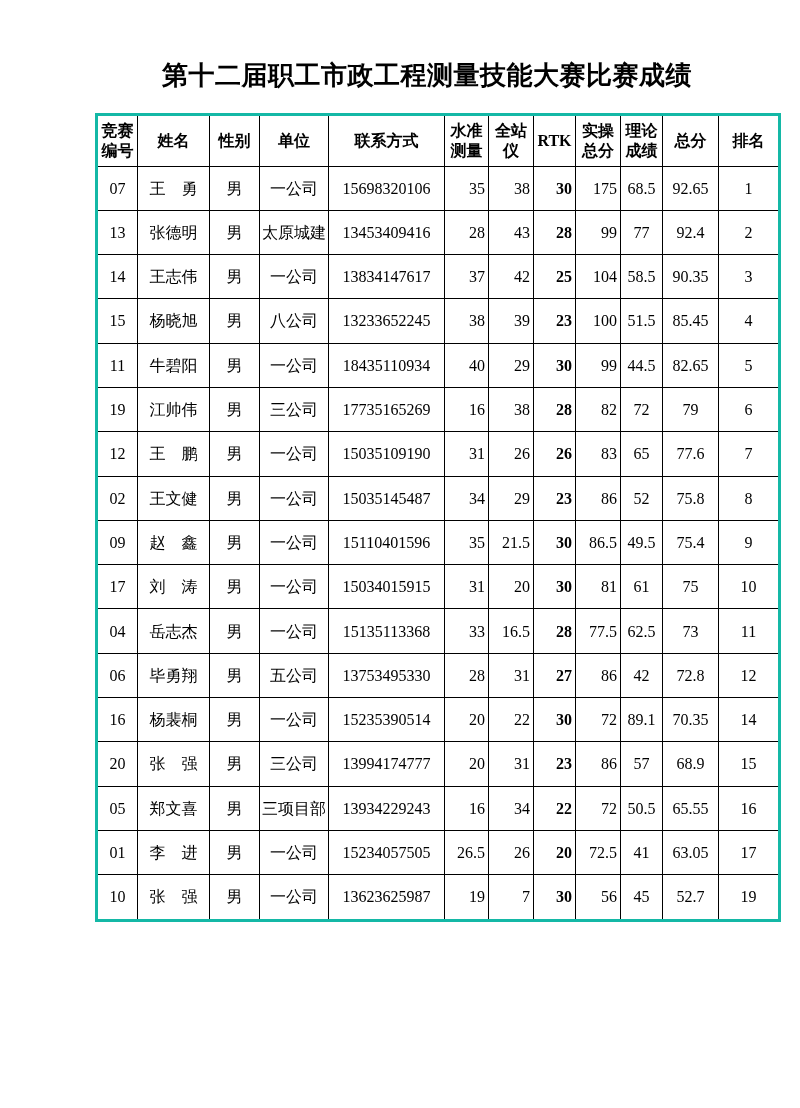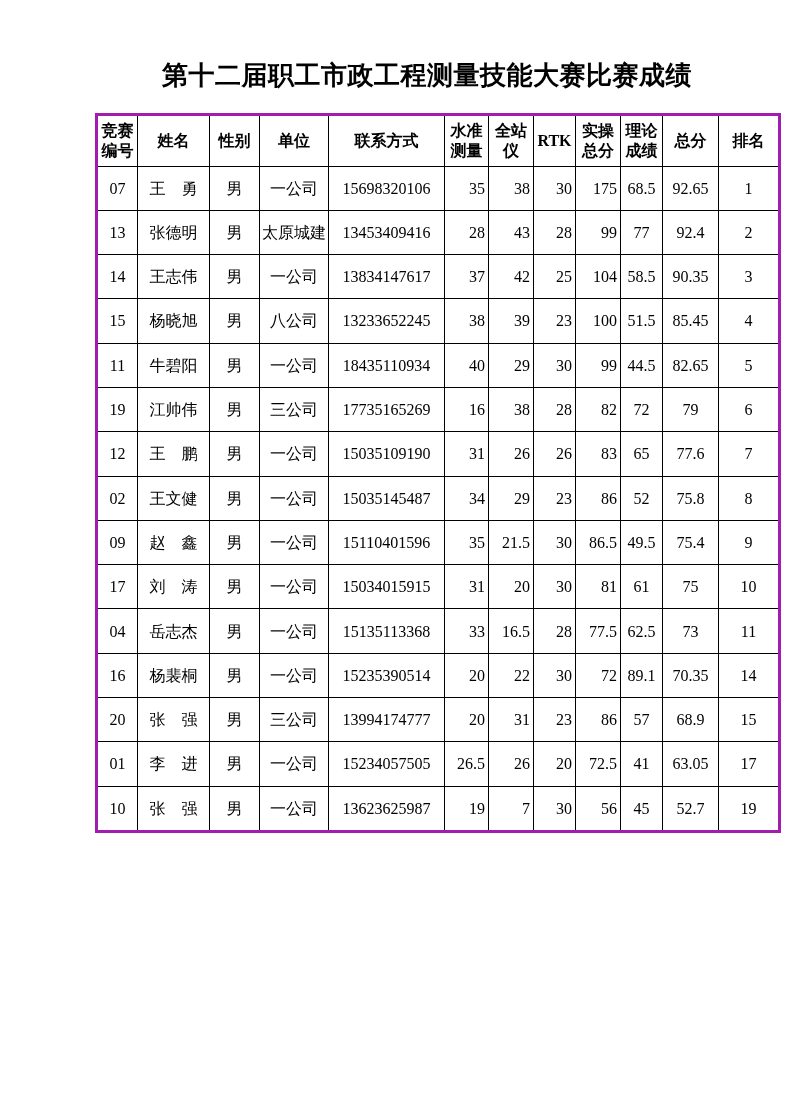--- a/index.html
+++ b/index.html
@@ -23,21 +23,21 @@
     font-size: 26px;
     font-weight: bold;
     letter-spacing: 0.5px;
     line-height: 1.25;
   }
   table.results {
     border-collapse: collapse;
     table-layout: fixed;
     width: 669px;
     margin: 20px 0 0 68px;
-    border: 3px solid #a21caf;
+    border: 3px solid #14b8a6;
   }
   table.results th,
   table.results td {
     border: 1px solid #000000;
     overflow: hidden;
     vertical-align: middle;
     font-size: 16px;
     line-height: 1.2;
   }
   table.results thead th {
@@ -54,21 +54,21 @@
   .al-center { text-align: center; }
   .al-right  { text-align: right; padding-right: 3px !important; }
   
   .c0  { width: 39px; }
   .c1  { width: 71px; }
   .c2  { width: 49px; }
   .c3  { width: 68px; }
   .c4  { width: 115px; }
   .c5  { width: 43px; }
   .c6  { width: 44px; }
-  .c7  { width: 41px; }
+  .c7  { width: 41px; font-weight: bold; }
   .c8  { width: 44px; }
   .c9  { width: 41px; }
   .c10 { width: 55px; }
   .c11 { width: 59px; }
 </style>
 </head>
 <body>
 
 <div class="page">
   <div class="title">第十二届职工市政工程测量技能大赛比赛成绩</div>
@@ -244,20 +244,34 @@
           <td class="c4 al-center">15135113368</td>
           <td class="c5 al-right">33</td>
           <td class="c6 al-right">16.5</td>
           <td class="c7 al-right">28</td>
           <td class="c8 al-right">77.5</td>
           <td class="c9 al-center">62.5</td>
           <td class="c10 al-center">73</td>
           <td class="c11 al-center">11</td>
         </tr>
         <tr>
+          <td class="c0 al-center">06</td>
+          <td class="c1 al-center">毕勇翔</td>
+          <td class="c2 al-center">男</td>
+          <td class="c3 al-center">五公司</td>
+          <td class="c4 al-center">13753495330</td>
+          <td class="c5 al-right">28</td>
+          <td class="c6 al-right">31</td>
+          <td class="c7 al-right">27</td>
+          <td class="c8 al-right">86</td>
+          <td class="c9 al-center">42</td>
+          <td class="c10 al-center">72.8</td>
+          <td class="c11 al-center">12</td>
+        </tr>
+        <tr>
           <td class="c0 al-center">16</td>
           <td class="c1 al-center">杨裴桐</td>
           <td class="c2 al-center">男</td>
           <td class="c3 al-center">一公司</td>
           <td class="c4 al-center">15235390514</td>
           <td class="c5 al-right">20</td>
           <td class="c6 al-right">22</td>
           <td class="c7 al-right">30</td>
           <td class="c8 al-right">72</td>
           <td class="c9 al-center">89.1</td>
@@ -272,20 +286,34 @@
           <td class="c4 al-center">13994174777</td>
           <td class="c5 al-right">20</td>
           <td class="c6 al-right">31</td>
           <td class="c7 al-right">23</td>
           <td class="c8 al-right">86</td>
           <td class="c9 al-center">57</td>
           <td class="c10 al-center">68.9</td>
           <td class="c11 al-center">15</td>
         </tr>
         <tr>
+          <td class="c0 al-center">05</td>
+          <td class="c1 al-center">郑文喜</td>
+          <td class="c2 al-center">男</td>
+          <td class="c3 al-center">三项目部</td>
+          <td class="c4 al-center">13934229243</td>
+          <td class="c5 al-right">16</td>
+          <td class="c6 al-right">34</td>
+          <td class="c7 al-right">22</td>
+          <td class="c8 al-right">72</td>
+          <td class="c9 al-center">50.5</td>
+          <td class="c10 al-center">65.55</td>
+          <td class="c11 al-center">16</td>
+        </tr>
+        <tr>
           <td class="c0 al-center">01</td>
           <td class="c1 al-center">李　进</td>
           <td class="c2 al-center">男</td>
           <td class="c3 al-center">一公司</td>
           <td class="c4 al-center">15234057505</td>
           <td class="c5 al-right">26.5</td>
           <td class="c6 al-right">26</td>
           <td class="c7 al-right">20</td>
           <td class="c8 al-right">72.5</td>
           <td class="c9 al-center">41</td>

